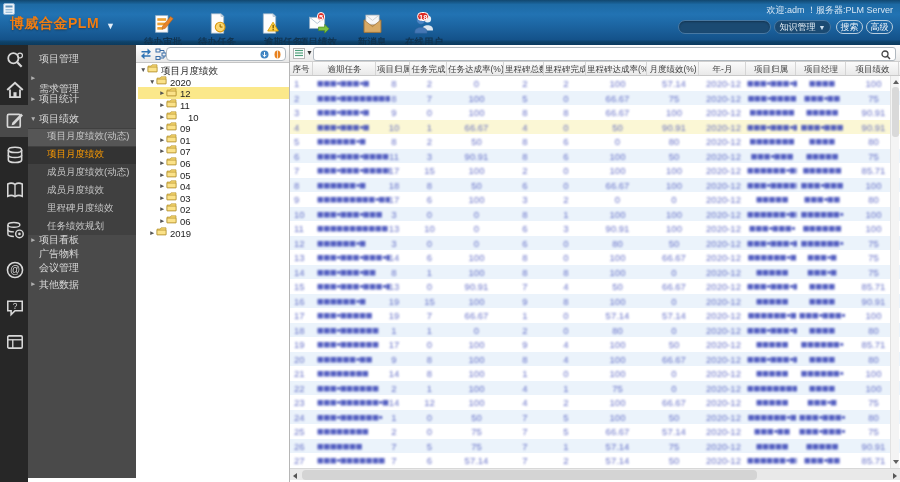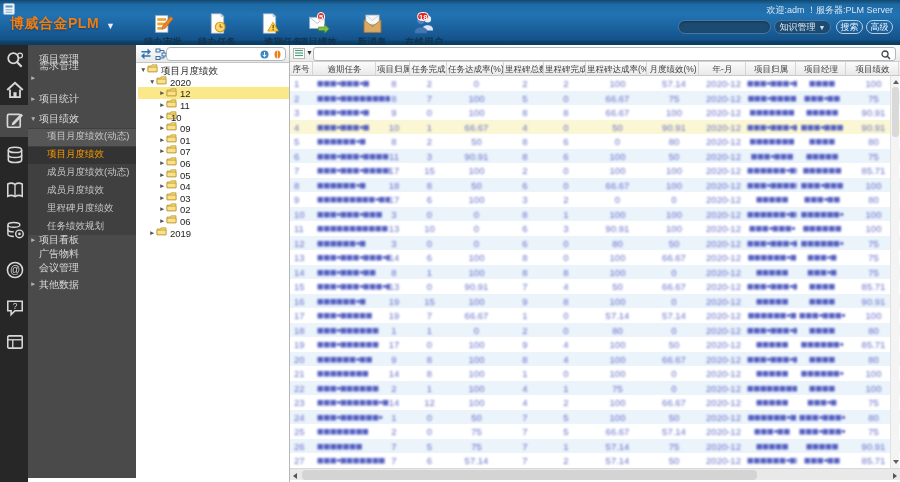--- a/index.html
+++ b/index.html
@@ -180,21 +180,21 @@
         <line x1="2.5" y1="7" x2="15.5" y2="7" stroke="#d8d8d8" stroke-width="1.2"></line>
         <line x1="7" y1="7" x2="7" y2="14.5" stroke="#d8d8d8" stroke-width="1.2"></line>
       </svg>
     </div>
 <div id="side">
       <div class="subbg"></div>
 <div class="subhl" style="top:83.5px"></div>
 <div class="subsel" style="top:101.5px"></div>
 <span class="sitem" style="left:11px;top:6.7px">项目管理</span>
 <span class="sarr" style="top:29.4px">►</span>
-      <span class="sitem" style="left:11px;top:14px">需求管理</span>
+      <span class="sitem" style="left:11px;top:37px">需求管理</span>
 <span class="sarr" style="top:49.6px">►</span>
       <span class="sitem" style="left:11px;top:47.1px">项目统计</span>
 <span class="sarr" style="top:69.9px">▼</span>
       <span class="sitem" style="left:11px;top:67.4px">项目绩效</span>
 <span class="ssub" style="left:19px;top:85.0px">项目月度绩效(动态)</span>
 <span class="ssub ssel" style="left:19px;top:103.0px">项目月度绩效</span>
 <span class="ssub" style="left:19px;top:121.0px">成员月度绩效(动态)</span>
 <span class="ssub" style="left:19px;top:139.0px">成员月度绩效</span>
 <span class="ssub" style="left:19px;top:157.0px">里程碑月度绩效</span>
 <span class="ssub" style="left:19px;top:174.5px">任务绩效规划</span>
@@ -251,21 +251,21 @@
       <svg class="fold" style="left:30px;top:54px" width="11" height="9" viewBox="0 0 13 11">
         <path d="M1 2.5 L5 2.5 L6 1 L12 1 L12 9.5 L1 9.5 Z" fill="#f7d770" stroke="#b08d2a" stroke-width="0.8"></path>
         <path d="M1 3.8 L12 3.8 L12 9.5 L1 9.5 Z" fill="#fbe289" stroke="#b08d2a" stroke-width="0.8"></path>
       </svg>
       <span class="tlab" style="left:44px;top:55.0px">11</span>
 <span class="tarr" style="left:23px;top:67.6px">►</span>
       <svg class="fold" style="left:30px;top:66px" width="11" height="9" viewBox="0 0 13 11">
         <path d="M1 2.5 L5 2.5 L6 1 L12 1 L12 9.5 L1 9.5 Z" fill="#f7d770" stroke="#b08d2a" stroke-width="0.8"></path>
         <path d="M1 3.8 L12 3.8 L12 9.5 L1 9.5 Z" fill="#fbe289" stroke="#b08d2a" stroke-width="0.8"></path>
       </svg>
-      <span class="tlab" style="left:35px;top:66.6px">10</span>
+      <span class="tlab" style="left:52px;top:66.6px">10</span>
 <span class="tarr" style="left:23px;top:79.2px">►</span>
       <svg class="fold" style="left:30px;top:77px" width="11" height="9" viewBox="0 0 13 11">
         <path d="M1 2.5 L5 2.5 L6 1 L12 1 L12 9.5 L1 9.5 Z" fill="#f7d770" stroke="#b08d2a" stroke-width="0.8"></path>
         <path d="M1 3.8 L12 3.8 L12 9.5 L1 9.5 Z" fill="#fbe289" stroke="#b08d2a" stroke-width="0.8"></path>
       </svg>
       <span class="tlab" style="left:44px;top:78.2px">09</span>
 <span class="tarr" style="left:23px;top:90.8px">►</span>
       <svg class="fold" style="left:30px;top:89px" width="11" height="9" viewBox="0 0 13 11">
         <path d="M1 2.5 L5 2.5 L6 1 L12 1 L12 9.5 L1 9.5 Z" fill="#f7d770" stroke="#b08d2a" stroke-width="0.8"></path>
         <path d="M1 3.8 L12 3.8 L12 9.5 L1 9.5 Z" fill="#fbe289" stroke="#b08d2a" stroke-width="0.8"></path>

